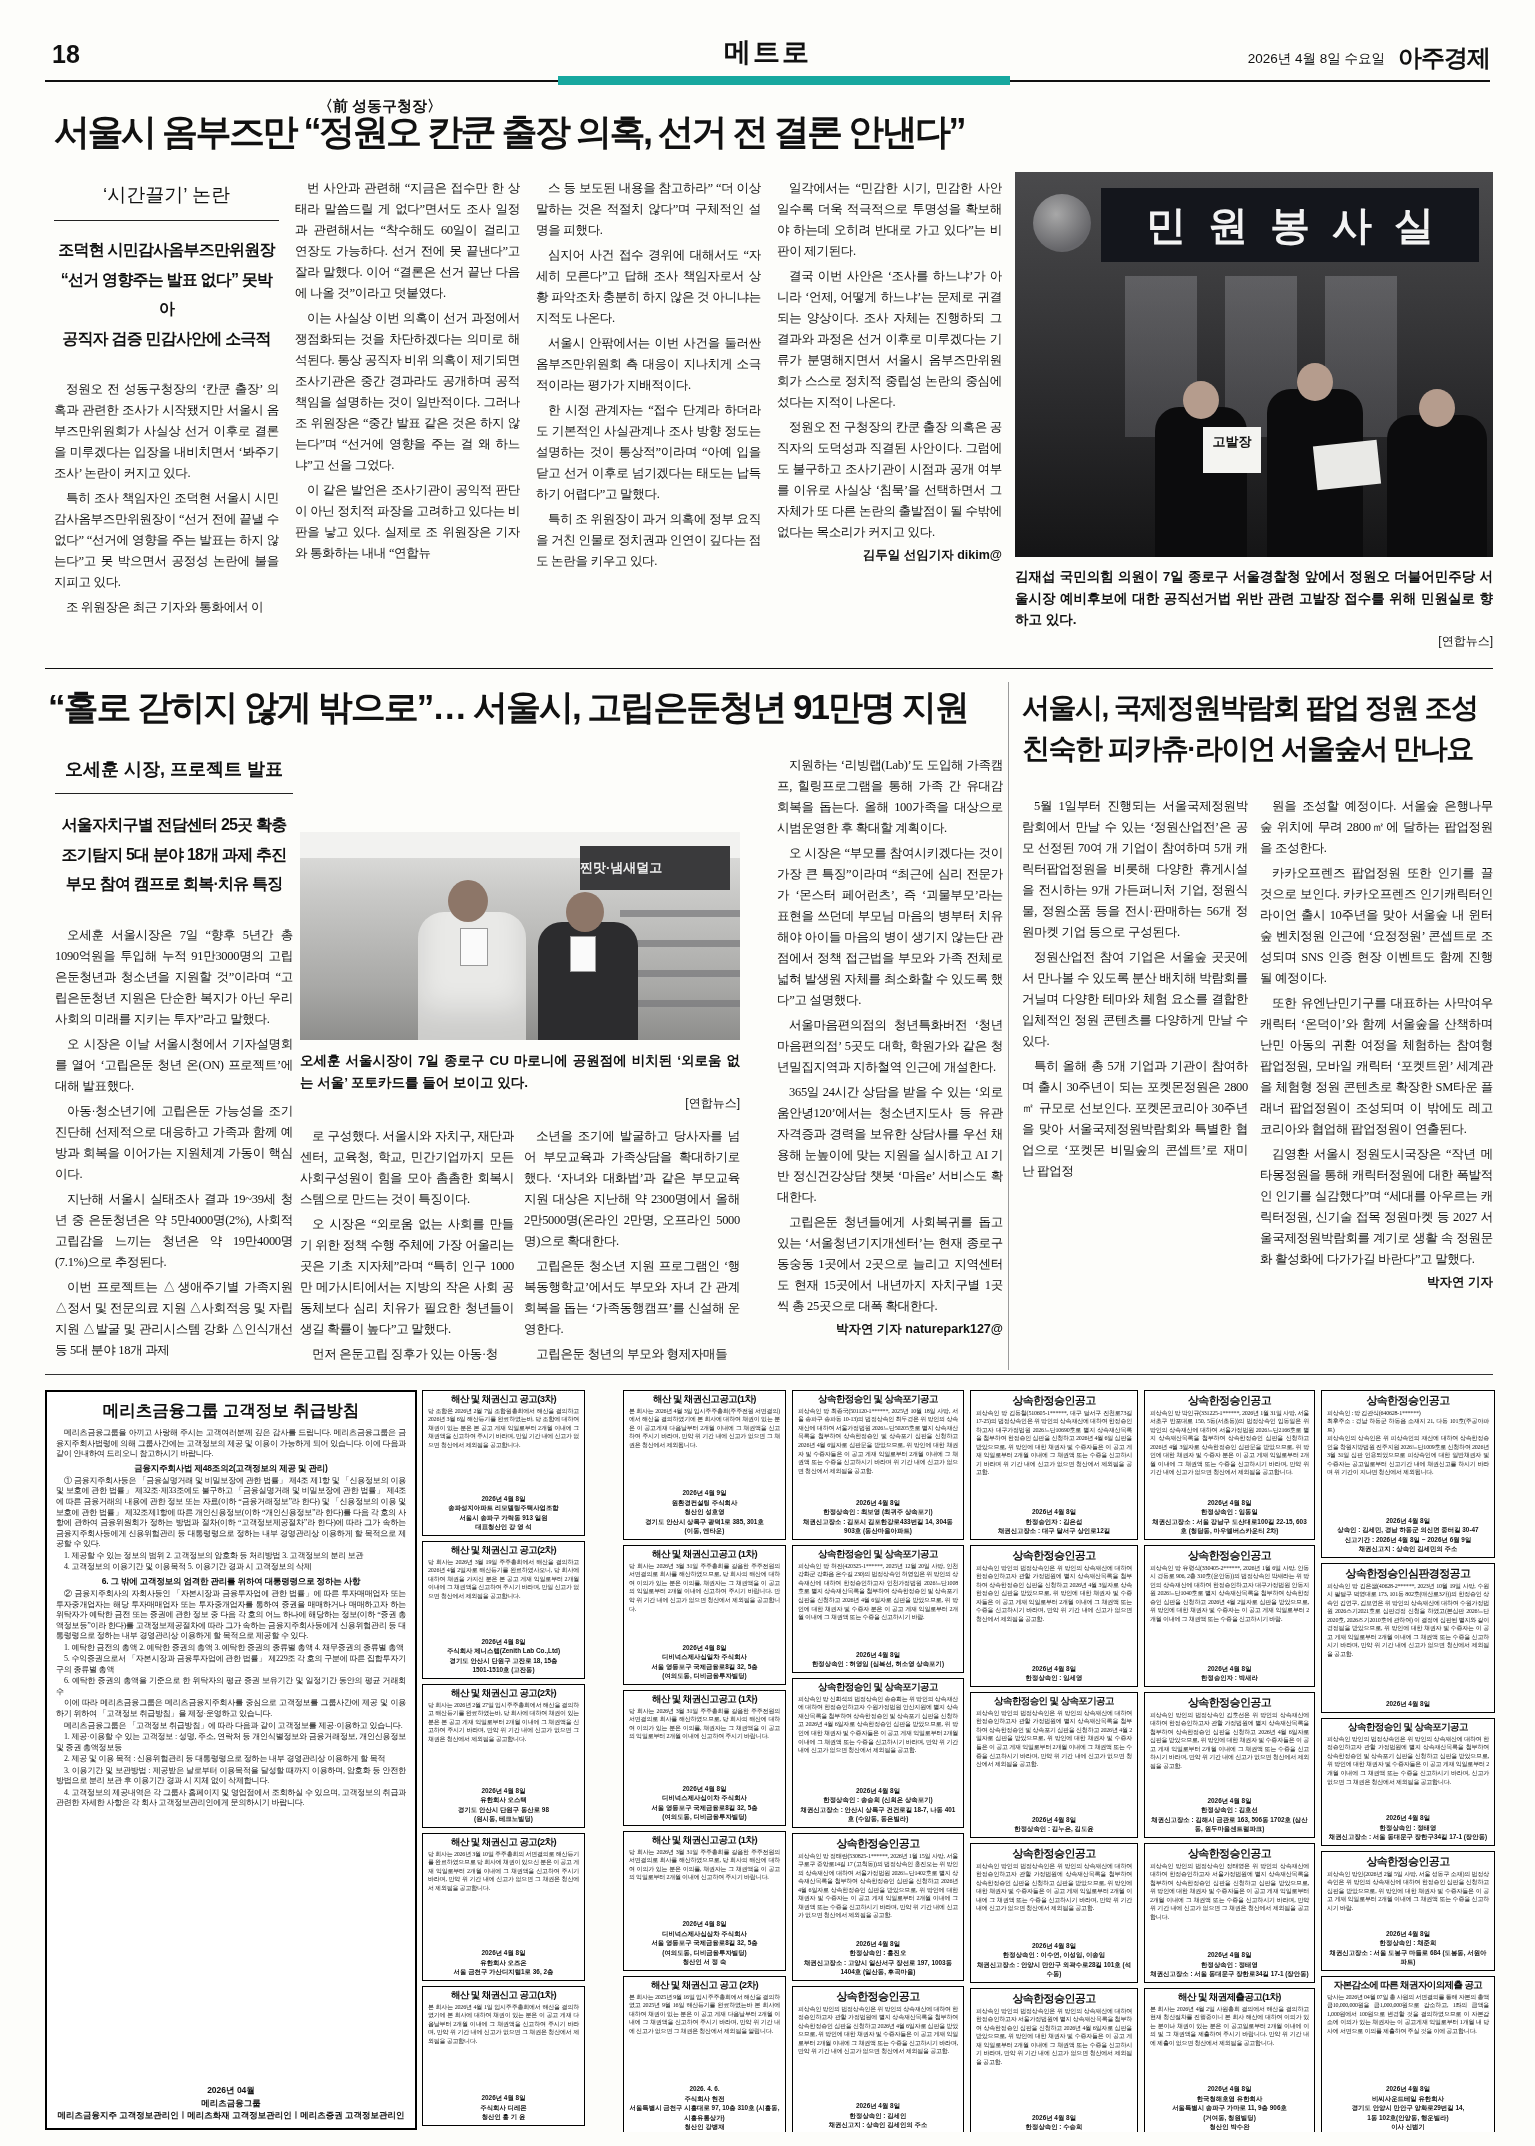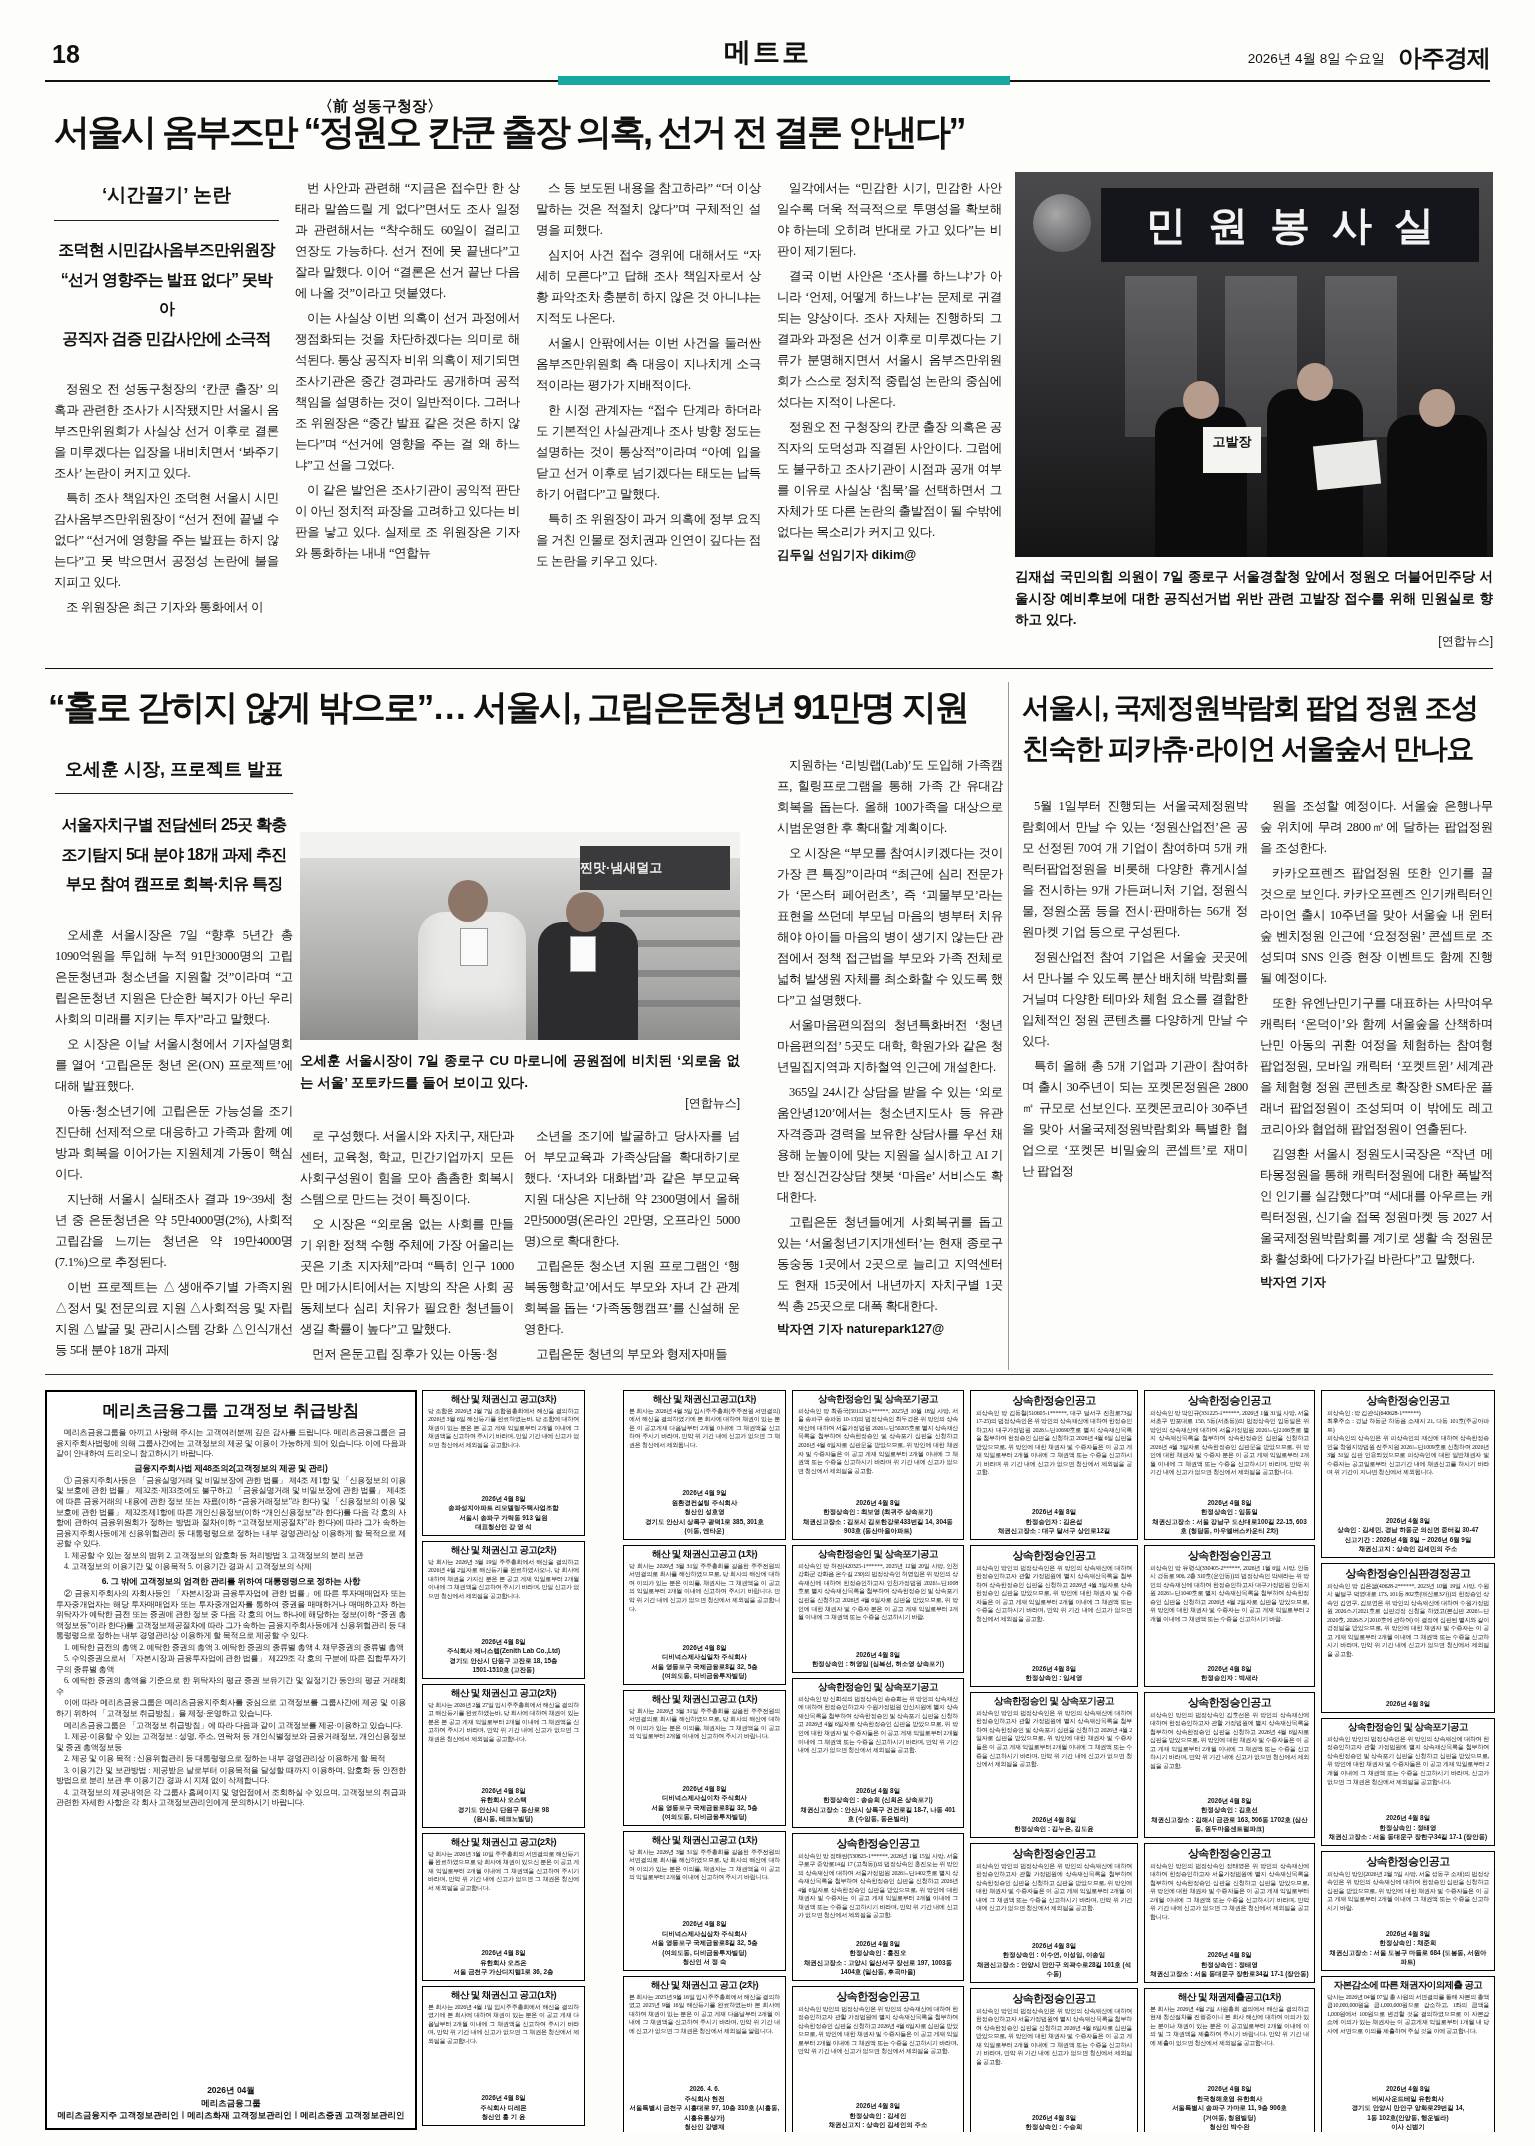--- a/index.html
+++ b/index.html
@@ -13,25 +13,25 @@
   .brand{position:absolute;right:45px;top:42px;font-size:24px;font-weight:900;font-family:"Liberation Sans",sans-serif;letter-spacing:-1px;}
   .header-rule{position:absolute;left:45px;right:45px;top:80px;border-top:2px solid #111;}
   .teal-bar{position:absolute;left:558px;top:76px;width:452px;height:9px;background:#17a89f;}
   
   .kicker{position:absolute;left:270px;top:97px;width:220px;text-align:center;font-size:15px;font-weight:700;
         font-family:"Liberation Sans",sans-serif;}
   .headline1{position:absolute;left:54px;top:112px;width:960px;font-size:36px;line-height:1.12;font-weight:900;
         font-family:"Liberation Sans",sans-serif;letter-spacing:-2.5px;}
   .col{overflow:hidden;}
   .para{margin:0 0 4px 0;font-size:12.5px;line-height:1.68;text-align:justify;text-indent:12px;letter-spacing:-0.3px;}
-  .topic-head{font-family:"Liberation Sans",sans-serif;font-weight:700;font-size:19px;text-align:center;
+  .topic-head{font-family:"Liberation Sans",sans-serif;font-weight:400;font-size:19px;text-align:center;
         padding:4px 0 12px 0;border-bottom:1.5px solid #222;margin-bottom:14px;}
   .deck .line{font-family:"Liberation Sans",sans-serif;font-weight:700;font-size:16px;line-height:1.85;text-align:center;letter-spacing:-0.8px;}
   .deck{margin-bottom:26px;}
-  .byline{font-family:"Liberation Sans",sans-serif;font-weight:700;font-size:12.5px;margin-top:2px;}
+  .byline{text-align:right;font-family:"Liberation Sans",sans-serif;font-weight:700;font-size:12.5px;margin-top:2px;}
   .caption{font-family:"Liberation Sans",sans-serif;font-weight:700;font-size:13.5px;line-height:1.6;text-align:justify;}
   .credit{font-family:"Liberation Sans",sans-serif;font-size:12px;text-align:right;font-weight:400;margin-top:2px;}
   
   .a1-cols{position:absolute;left:54px;top:178px;width:948px;height:482px;display:flex;gap:16px;}
   .a1-cols .col{flex:1;}
   .photo1{position:absolute;left:1015px;top:172px;width:478px;height:385px;overflow:hidden;
         background:linear-gradient(180deg,#4a4a4c 0%,#39393b 34%,#2a2a2c 60%,#151516 100%);}
   .p1-sign{position:absolute;left:86px;top:16px;right:14px;height:74px;background:#14161c;color:#f3f3f3;
         font-family:"Liberation Sans",sans-serif;font-weight:800;font-size:40px;letter-spacing:22px;
         text-align:center;line-height:74px;text-indent:22px;}

